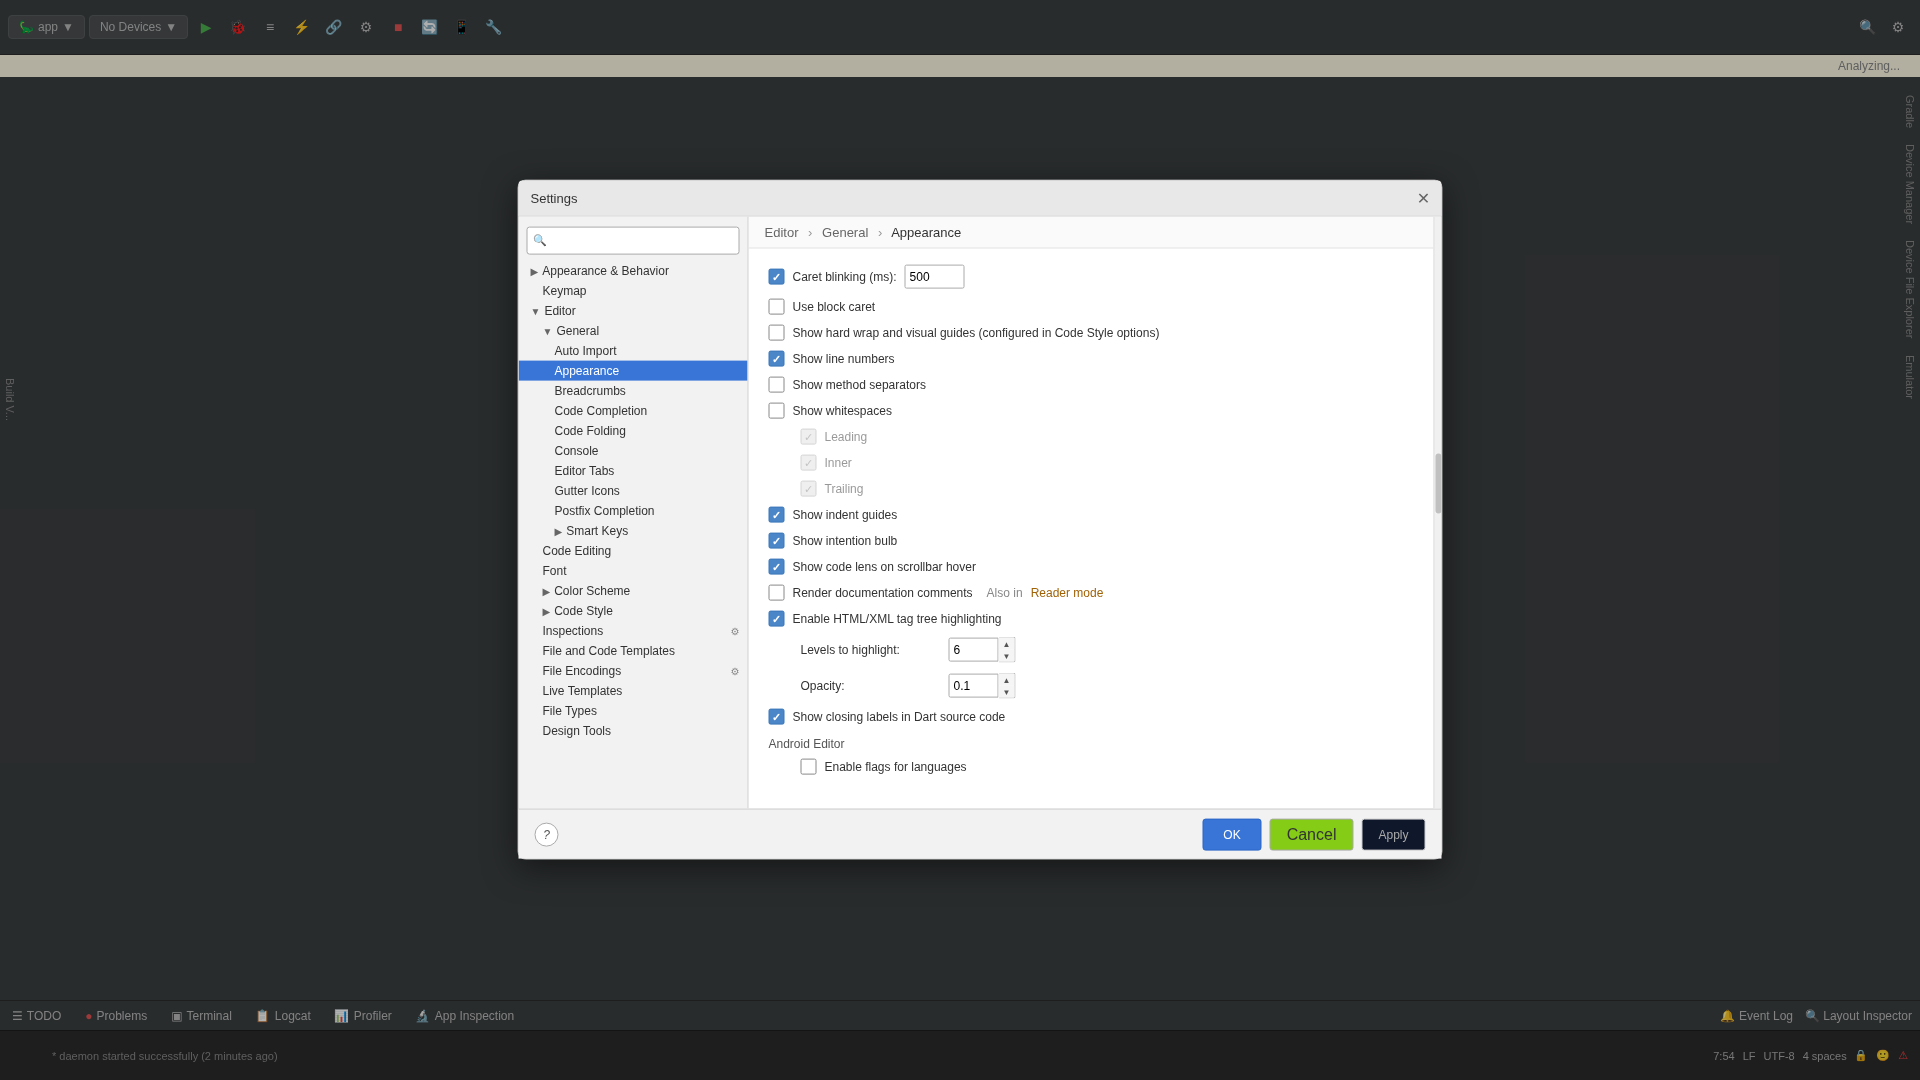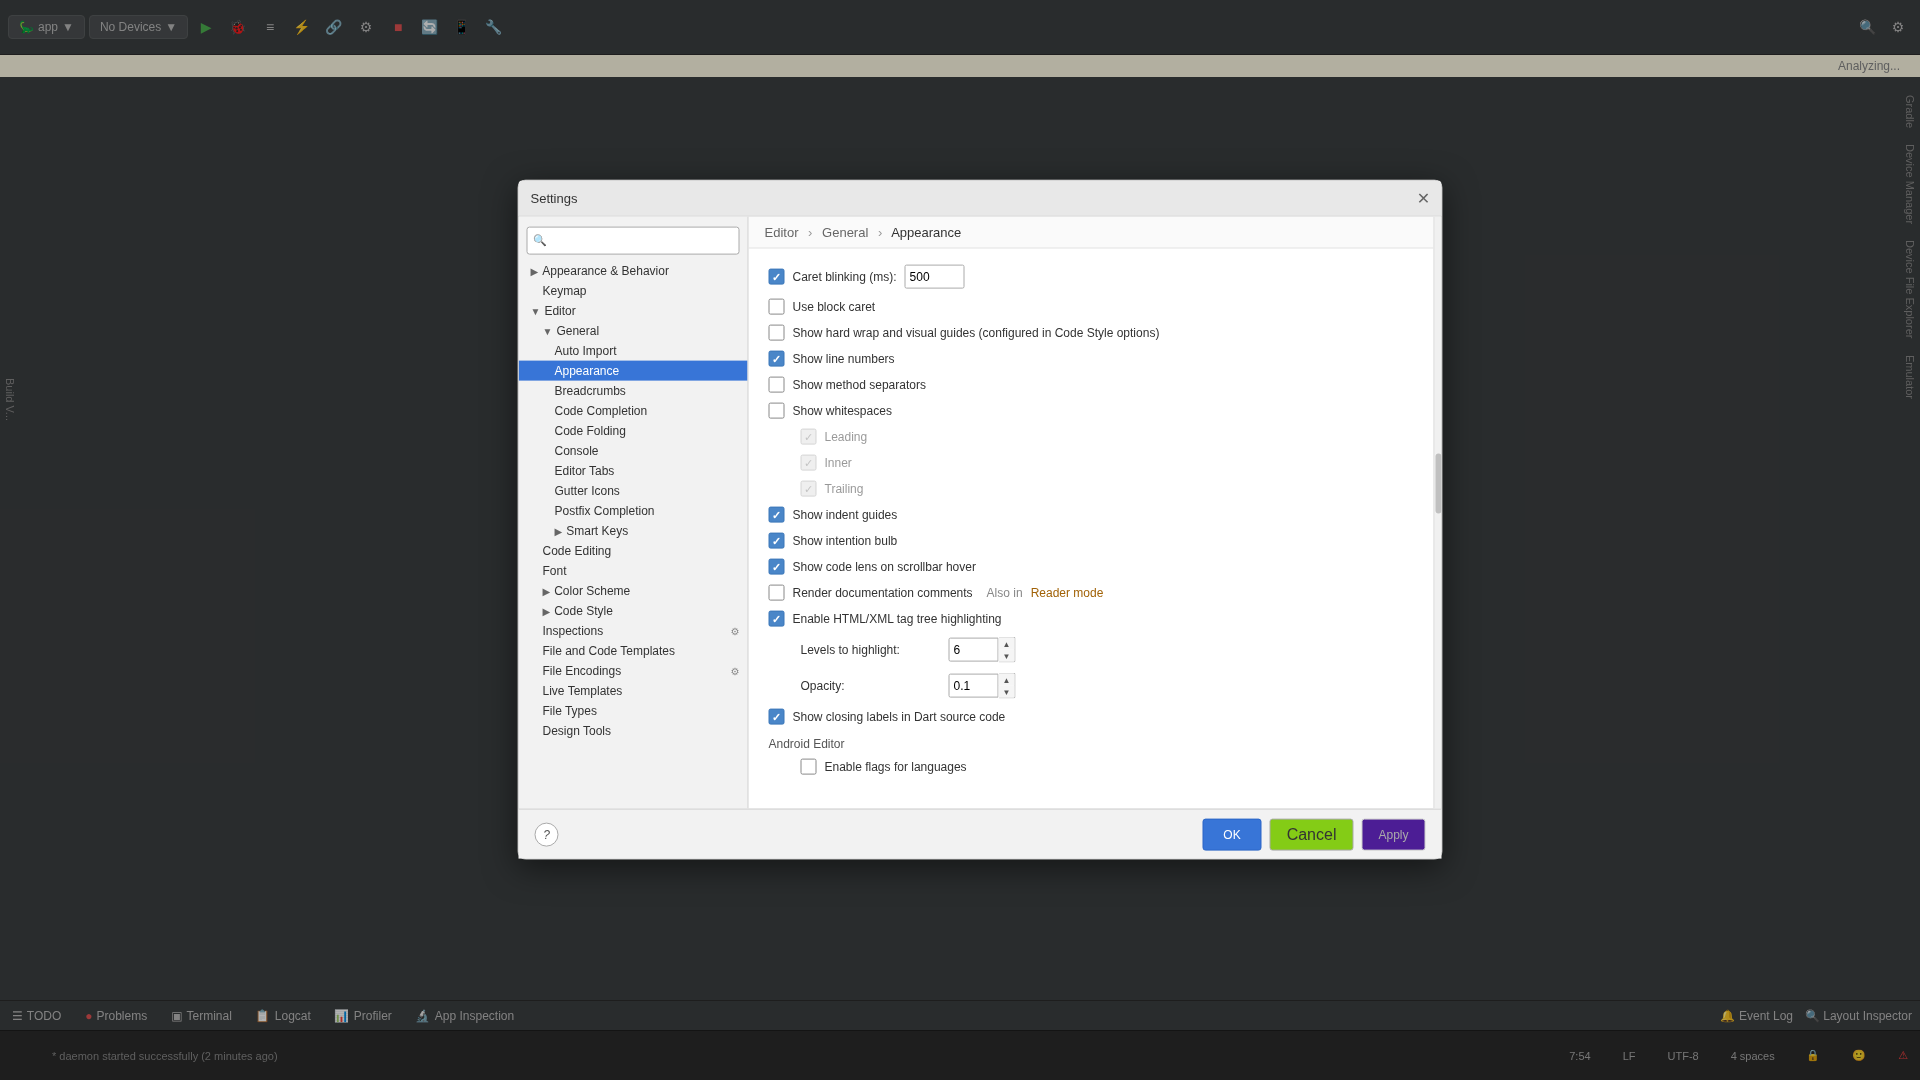--- a/index.html
+++ b/index.html
@@ -135,21 +135,21 @@
     }
     .status-daemon {
       color: #888;
       font-size: 11px;
       padding: 0 12px;
     }
     .status-right {
       margin-left: auto;
       display: flex;
       align-items: center;
-      gap: 32px;
+      gap: 8px;
       padding-right: 12px;
       color: #aaa;
       font-size: 11px;
     }
 
     
     .overlay {
       position: absolute;
       top: 0; left: 0; right: 0; bottom: 0;
       background: rgba(0,0,0,0.3);
@@ -423,21 +423,21 @@
       padding: 6px 16px;
       background: #84cc16;
       color: #333;
       border: 1px solid #aaa;
       border-radius: 3px;
       cursor: pointer;
       font-size: 16px;
     }
     .btn-apply {
       padding: 6px 16px;
-      background: #4c1d95;
+      background: #0f172a;
       color: #aaa;
       border: 1px solid #ccc;
       border-radius: 3px;
       cursor: pointer;
       font-size: 12px;
     }
 
     .scrollbar-track {
       width: 8px;
       background: #f0f0f0;

